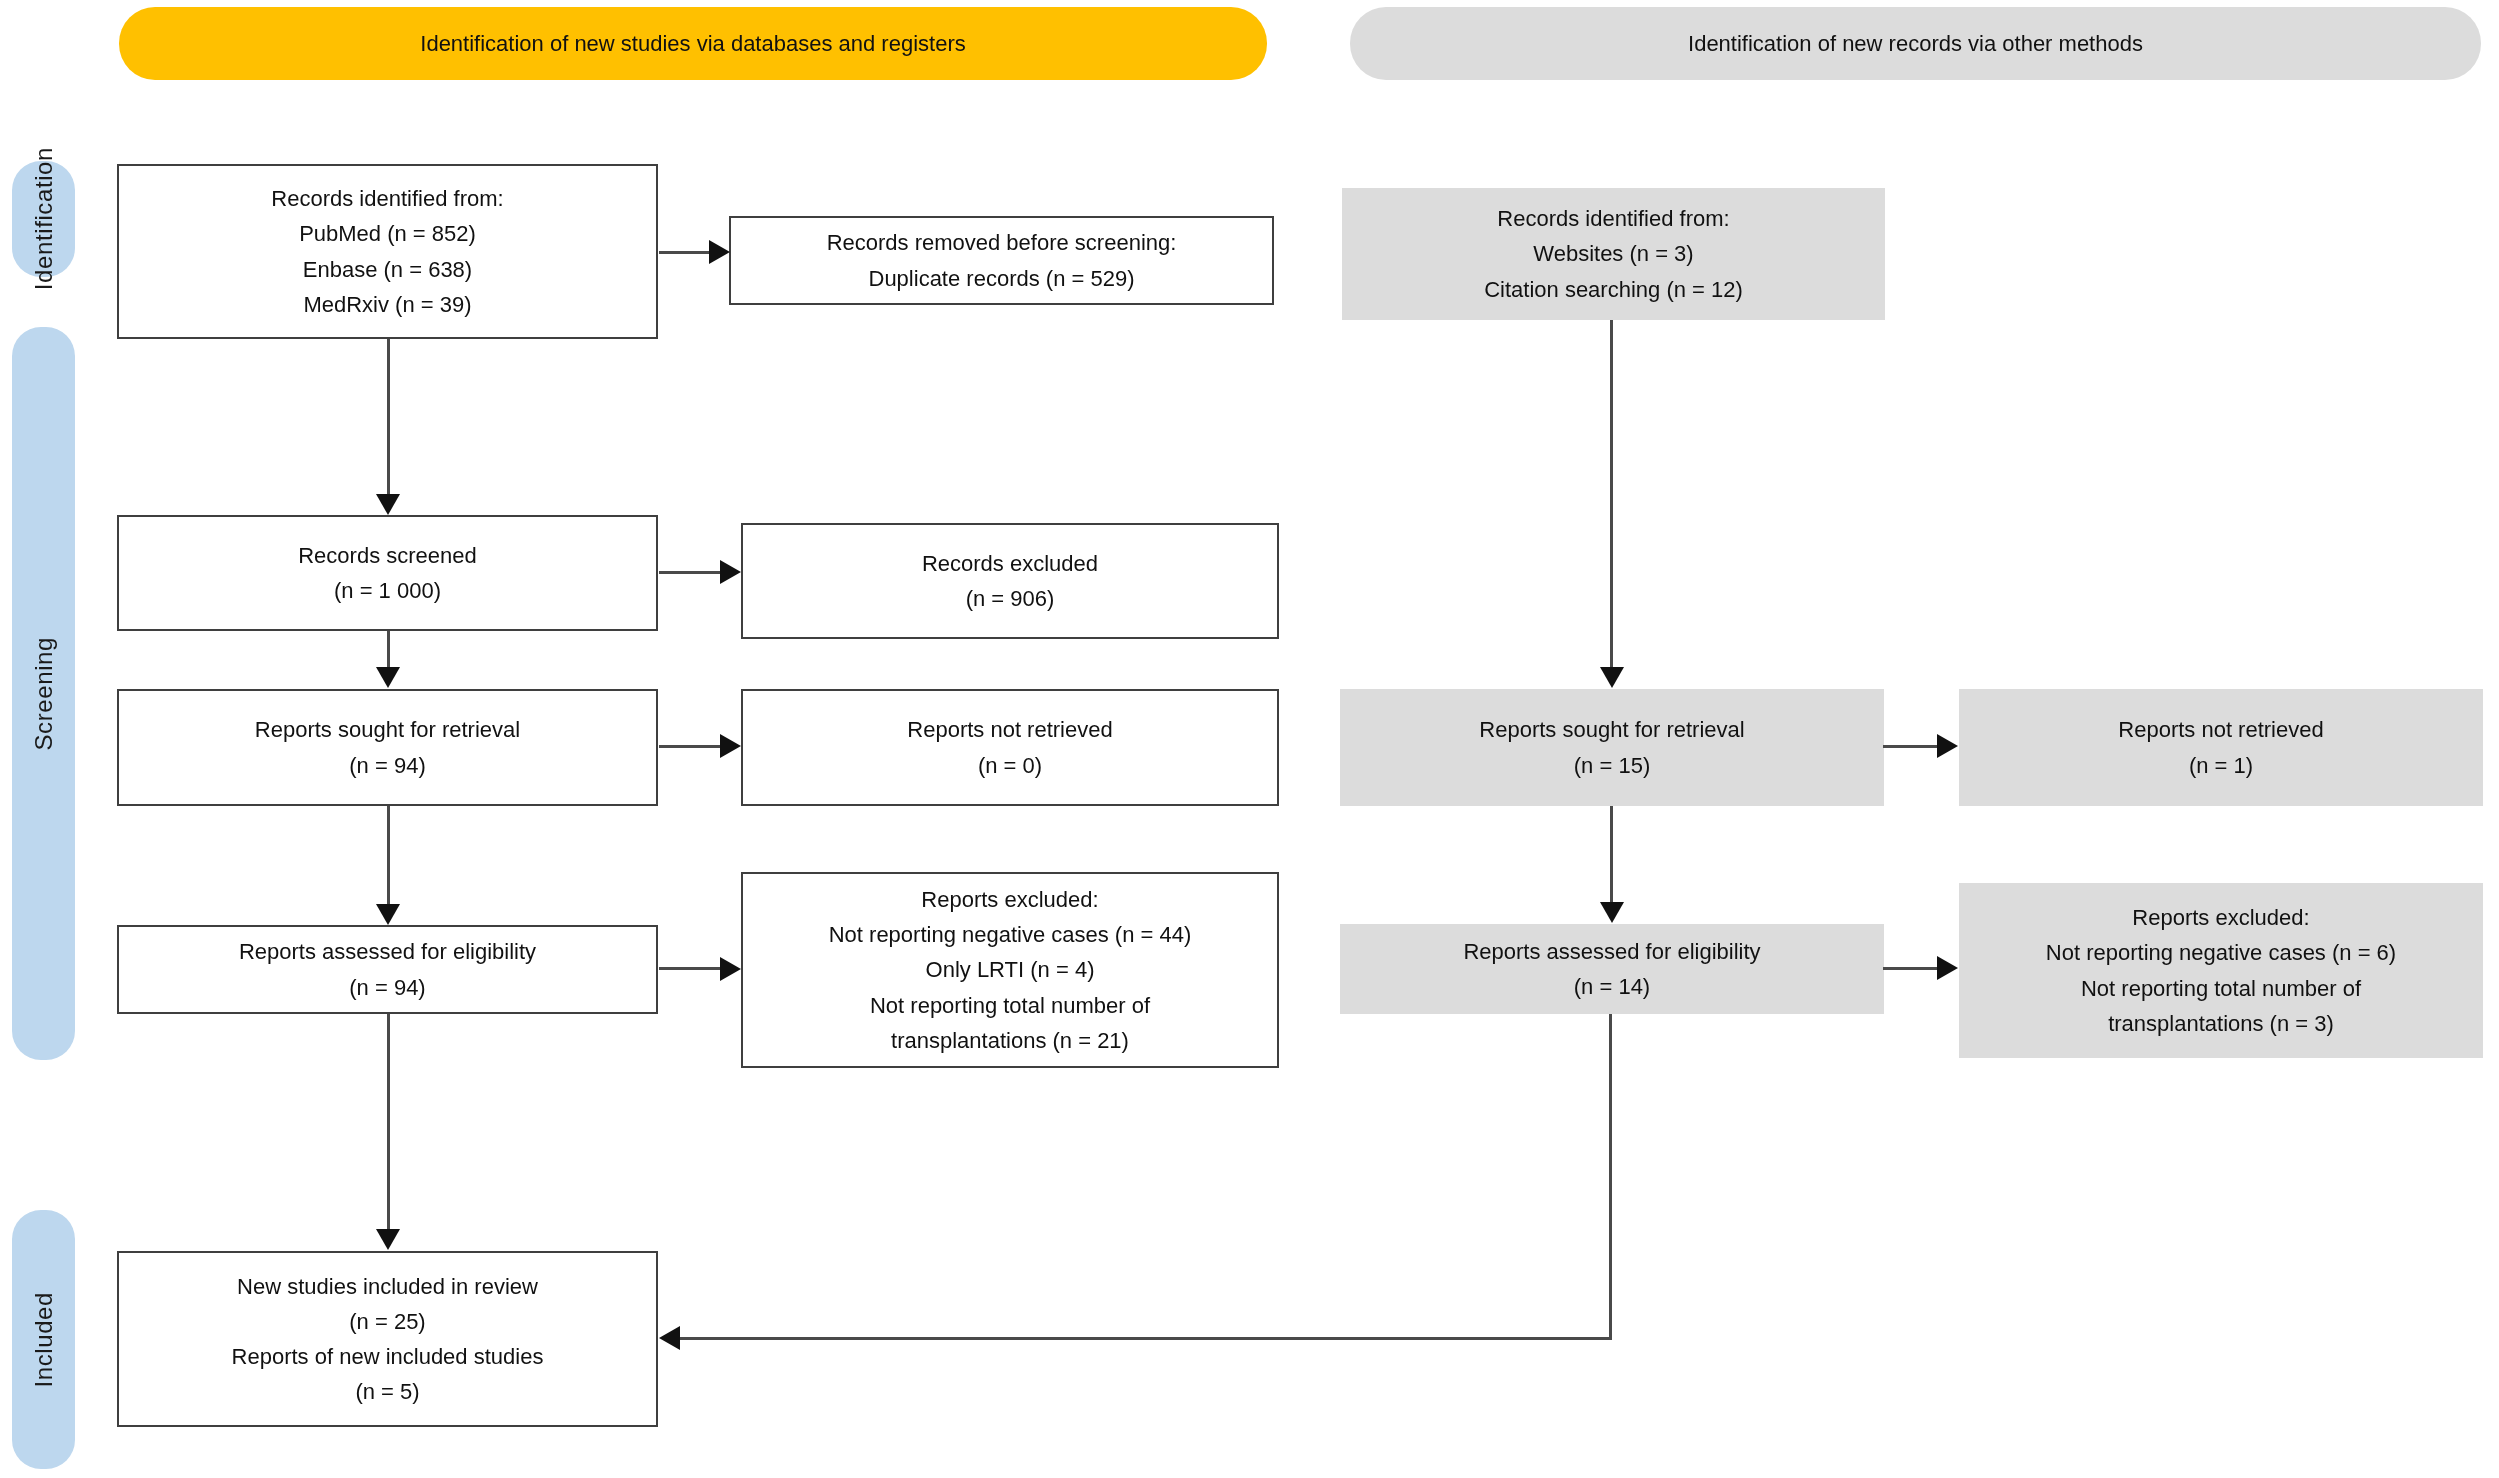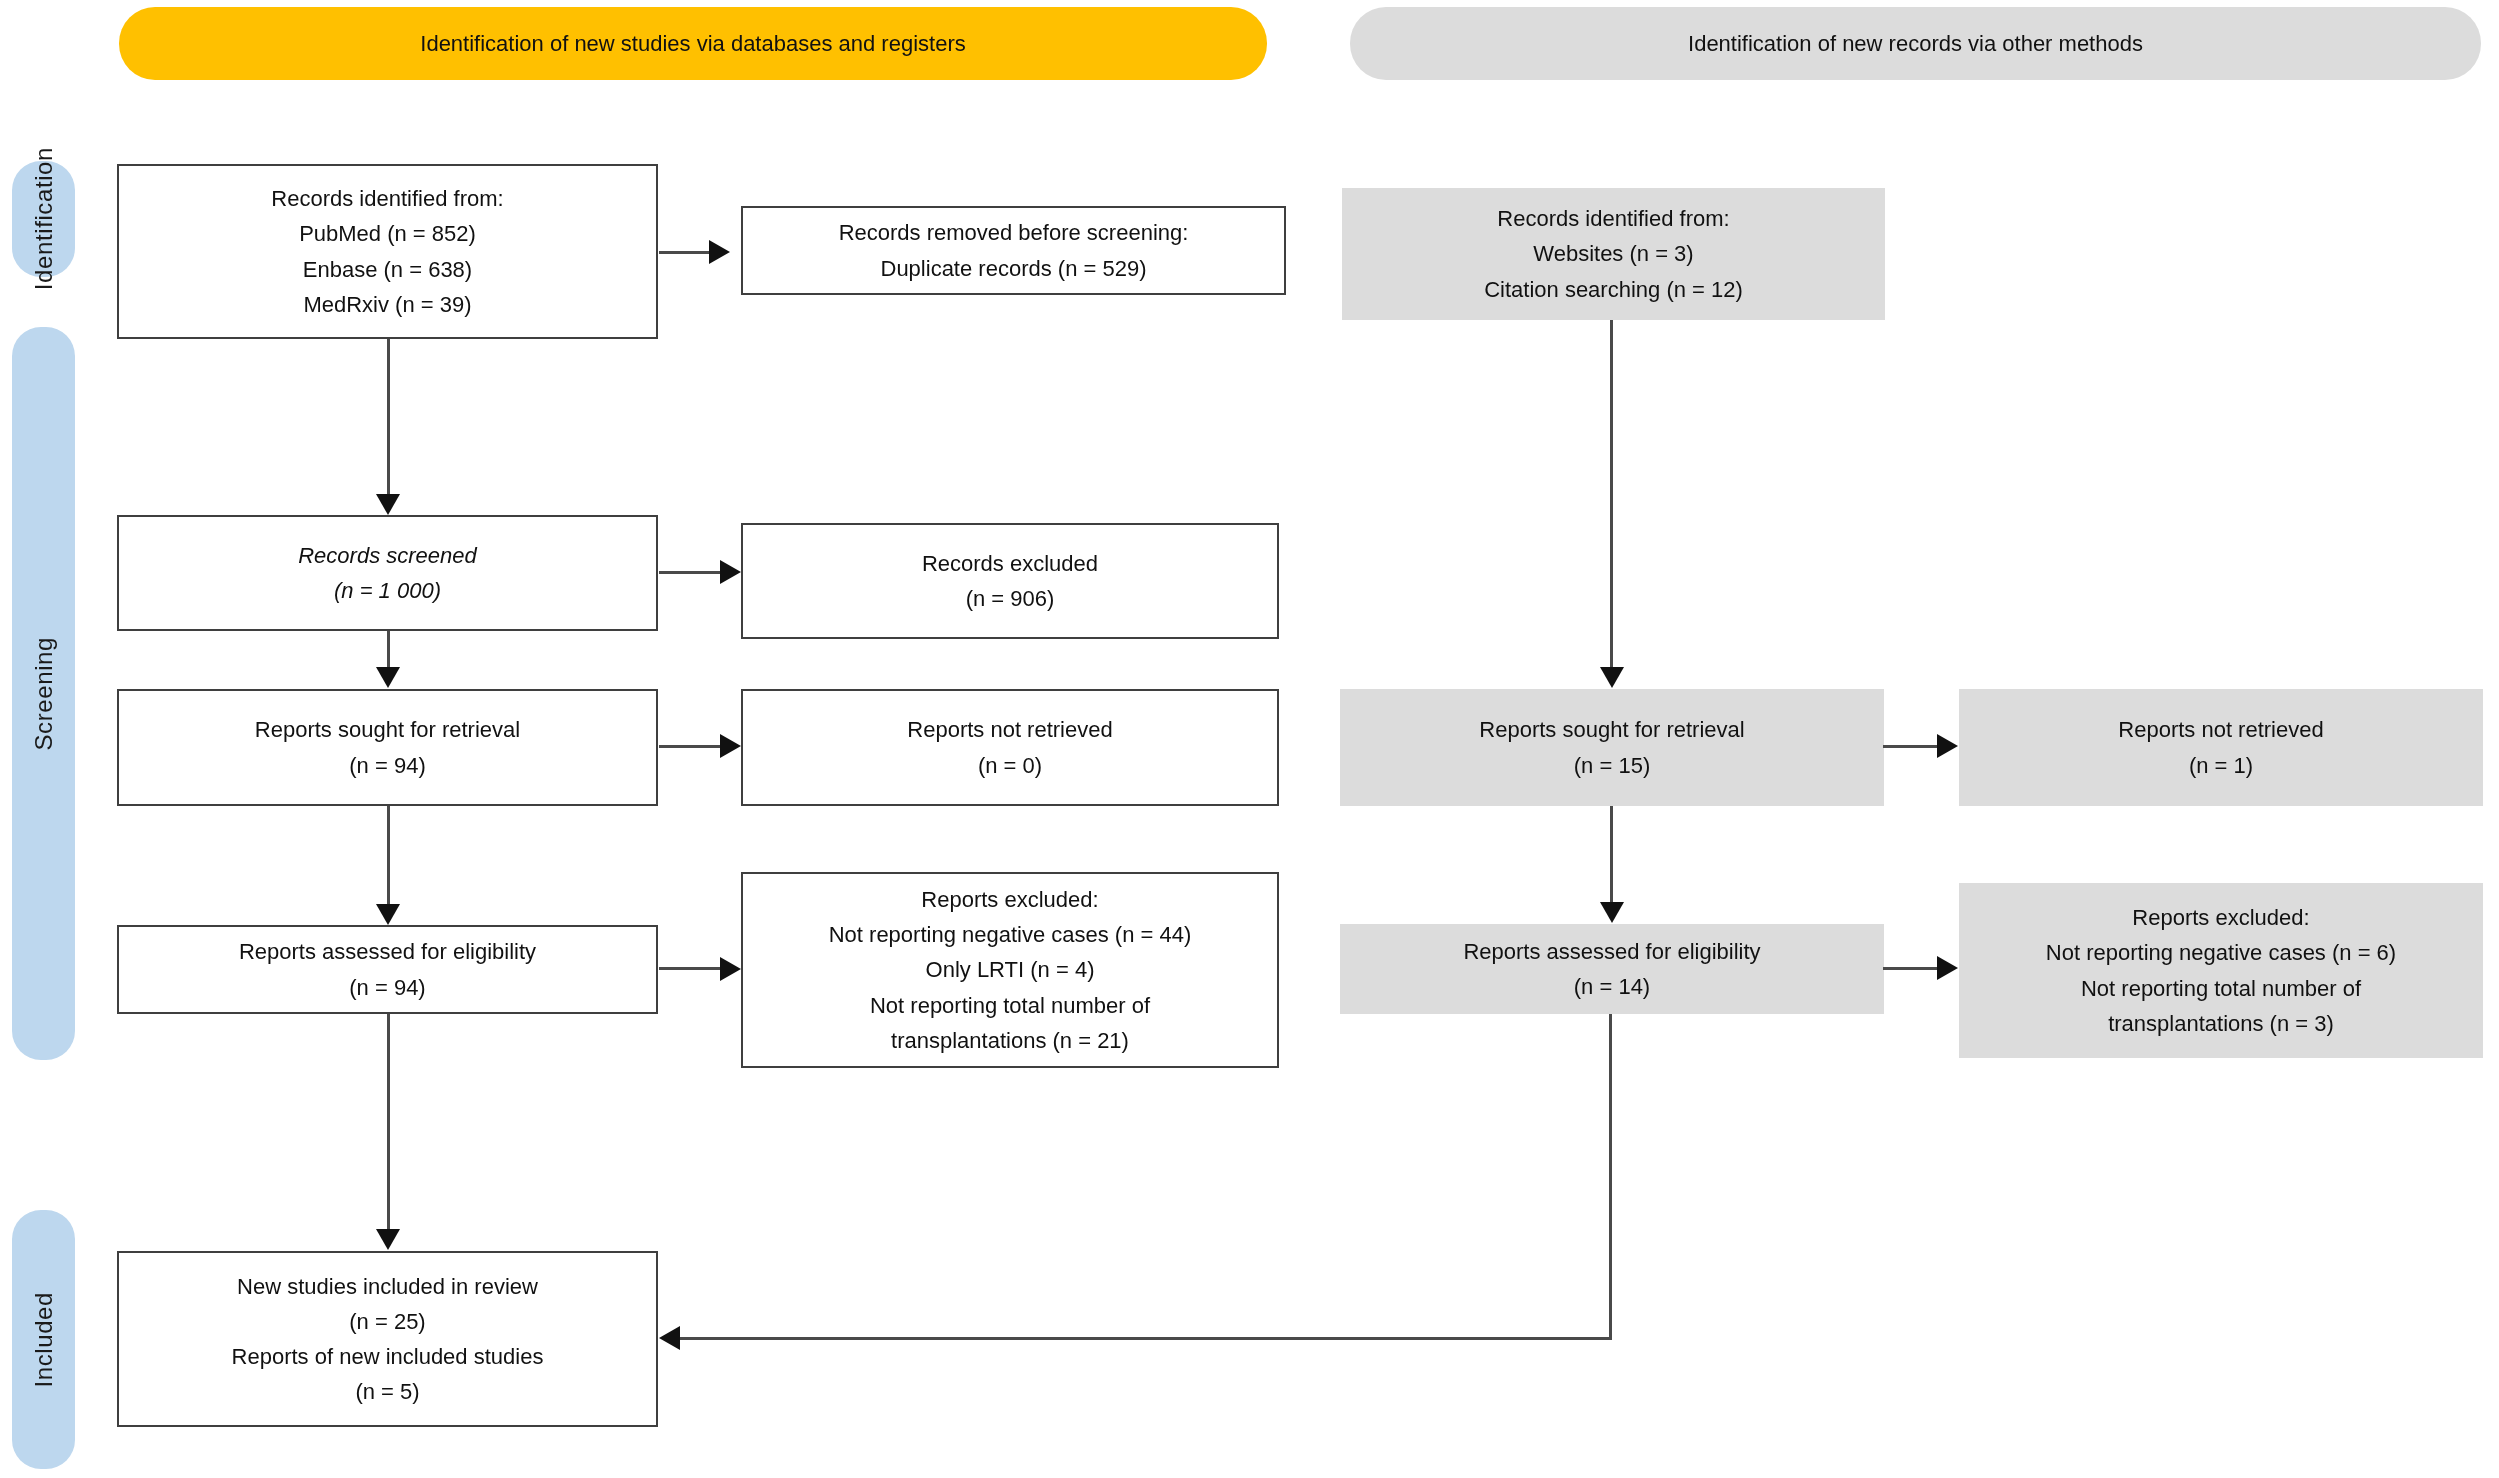--- a/index.html
+++ b/index.html
@@ -98,28 +98,28 @@
   <div class="band" style="top:327px; height:733px;">
     <span class="vtext">Screening</span>
   </div>
   <div class="band" style="top:1210px; height:259px;">
     <span class="vtext">Included</span>
   </div>
 
   <div class="box white" style="left:117px; top:164px; width:541px; height:175px;">
     <span>Records identified from:<br>PubMed (n = 852)<br>Enbase (n = 638)<br>MedRxiv (n = 39)</span>
   </div>
-  <div class="box white" style="left:729px; top:206px; width:545px; height:89px;margin-left:12px;">
+  <div class="box white" style="left:729px; top:216px; width:545px; height:89px;">
     <span>Records removed before screening:<br>Duplicate records (n = 529)</span>
   </div>
   <div class="box grayfill" style="left:1342px; top:188px; width:543px; height:132px;">
     <span>Records identified from:<br>Websites (n = 3)<br>Citation searching (n = 12)</span>
   </div>
 
-  <div class="box white" style="left:117px; top:515px; width:541px; height:116px;font-style:italic;">
+  <div class="box white" style="left:117px; top:515px; width:541px; height:116px;">
     <span>Records screened<br>(n = 1 000)</span>
   </div>
   <div class="box white" style="left:741px; top:515px; width:538px; height:116px;margin-top:8px;">
     <span>Records excluded<br>(n = 906)</span>
   </div>
 
   <div class="box white" style="left:117px; top:689px; width:541px; height:117px;">
     <span>Reports sought for retrieval<br>(n = 94)</span>
   </div>
   <div class="box white" style="left:741px; top:689px; width:538px; height:117px;">

